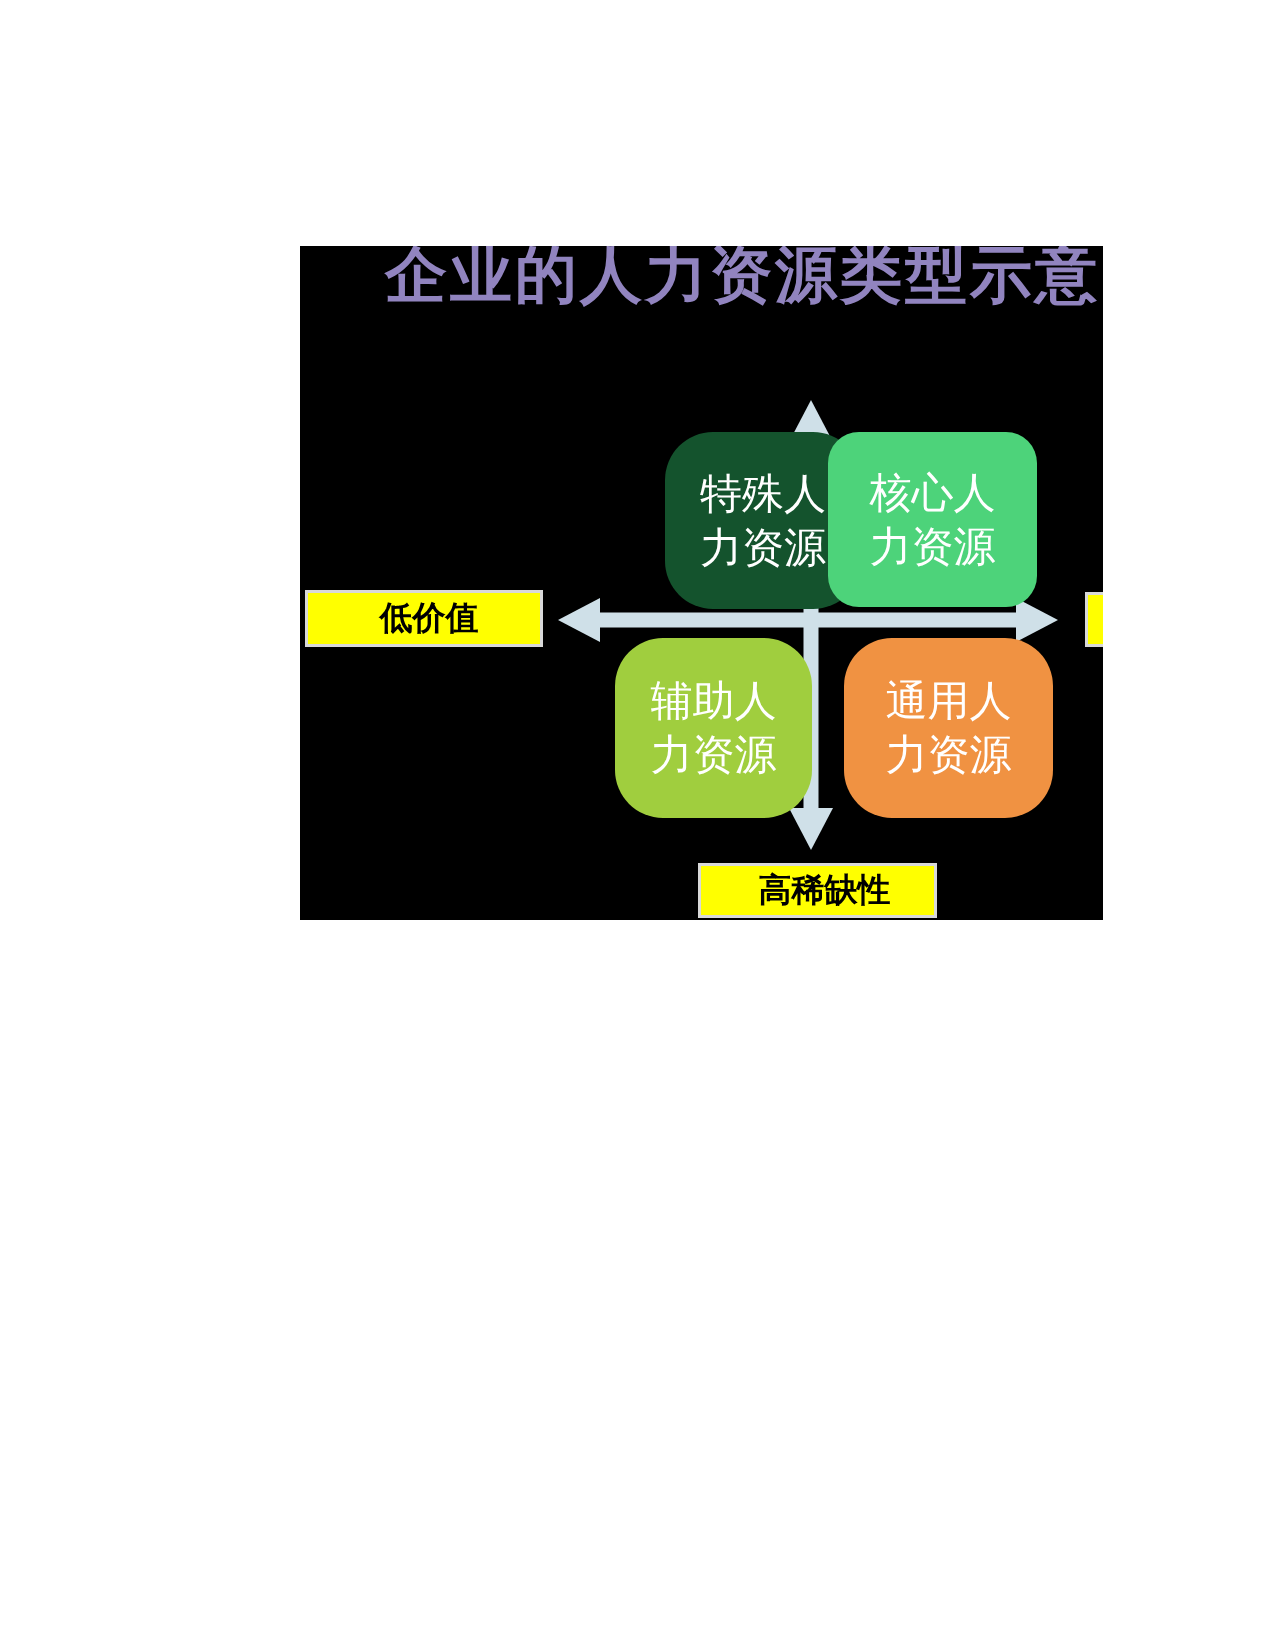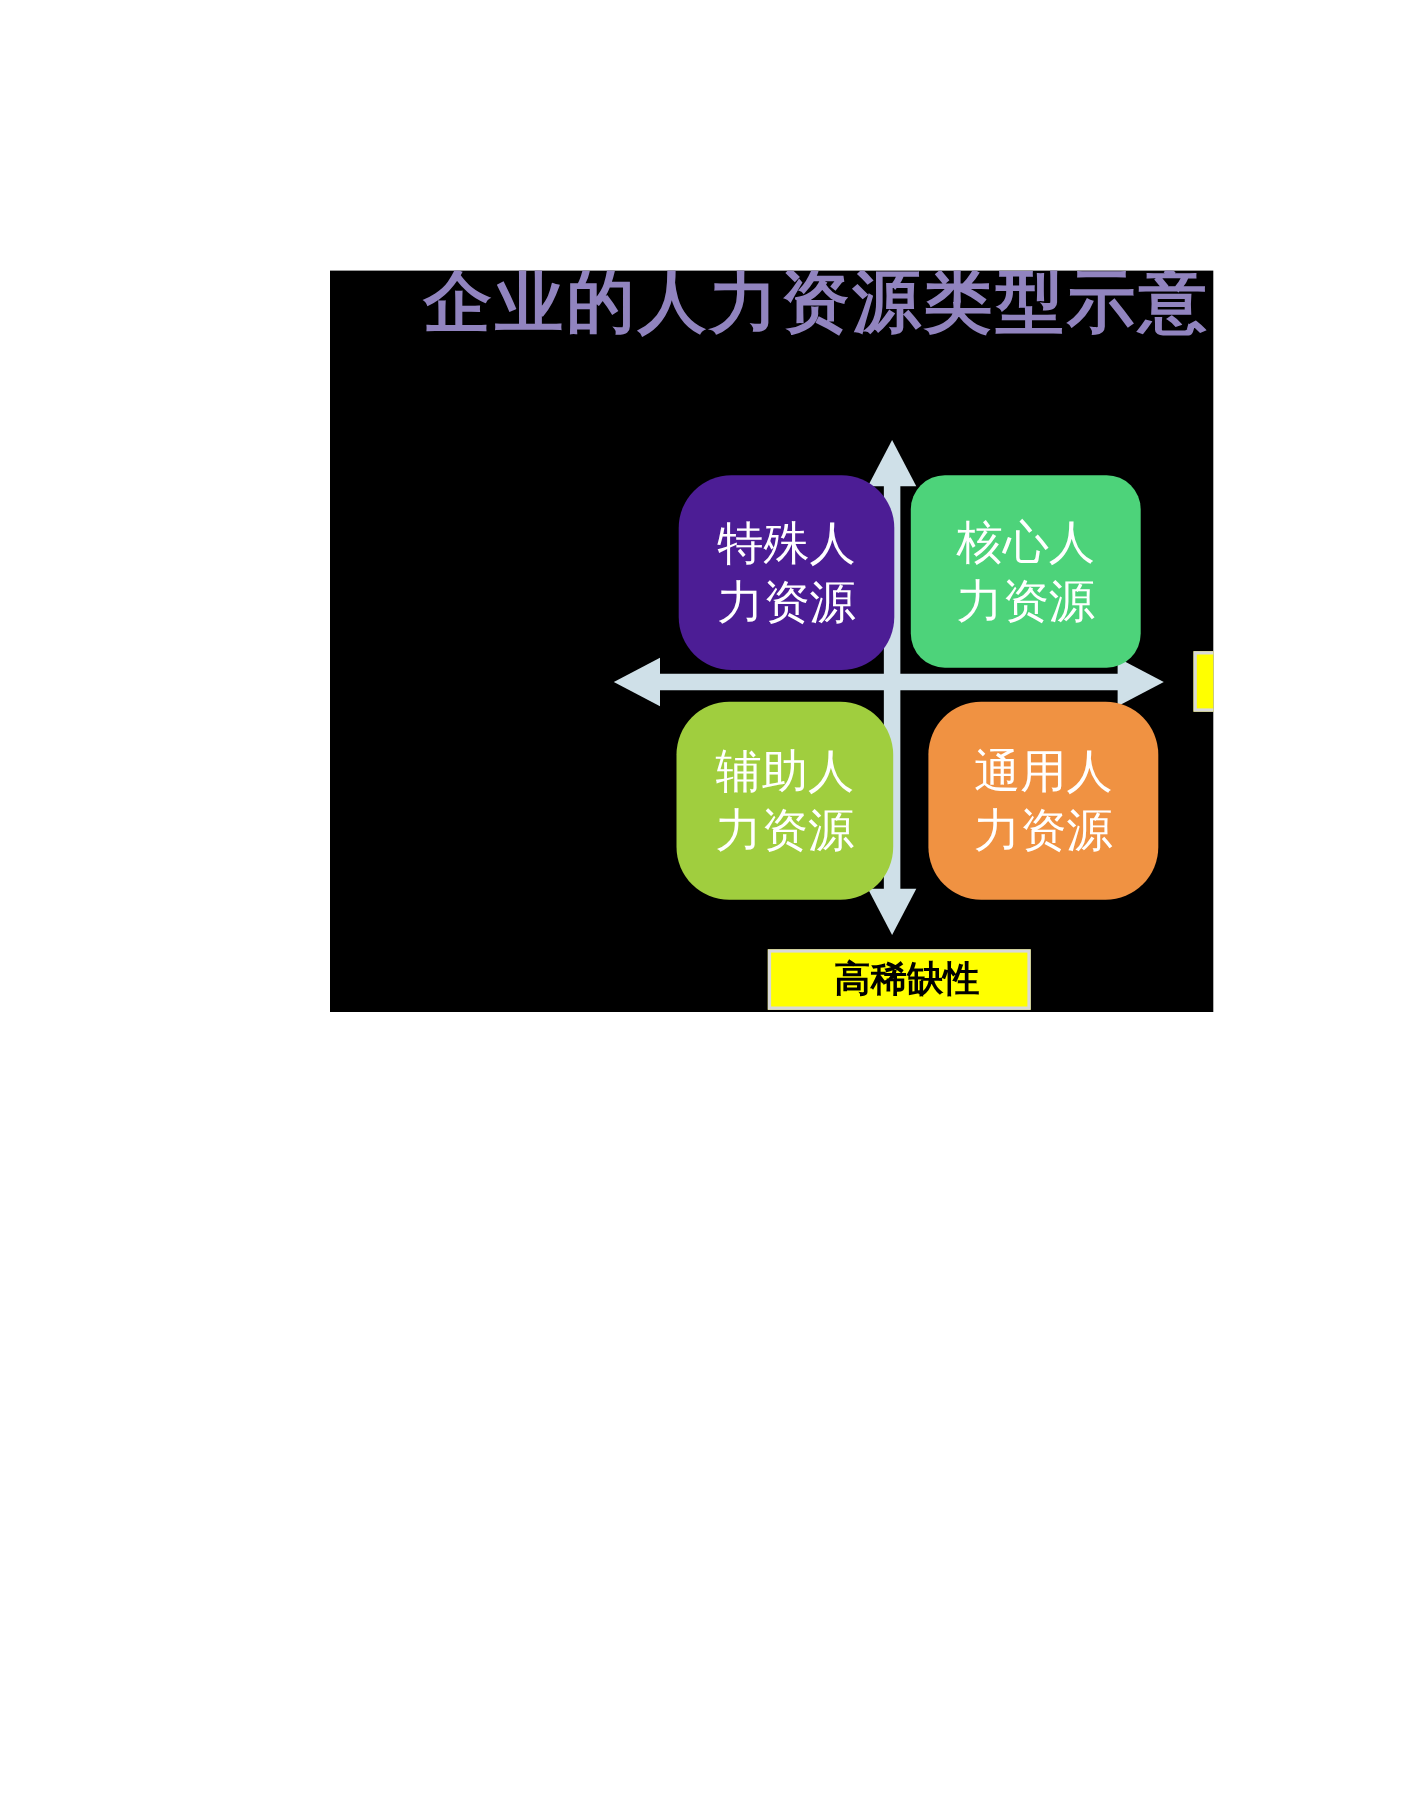--- a/index.html
+++ b/index.html
@@ -94,41 +94,44 @@
         <polygon points="511,604 489,562 533,562"></polygon>
       </g>
 
       <g fill="#CFE0E8">
         <rect x="294" y="366.5" width="428" height="15"></rect>
         <polygon points="258,374 300,352 300,396"></polygon>
         <polygon points="758,374 716,352 716,396"></polygon>
       </g>
     </svg>
 
-    <div class="quad quad-special" style="background: #4c1d95;">
+    <div class="quad quad-special" style="background: #14532d; margin-left: 48px;">
       <span>特殊人
 力资源</span>
     </div>
 
     <div class="quad quad-core" style="background: rgb(77, 211, 122);">
       <span>核心人
 力资源</span>
     </div>
 
     <div class="quad quad-auxiliary" style="background: rgb(160, 206, 62); text-align: right;">
       <span>辅助人
 力资源</span>
     </div>
 
     <div class="quad quad-general" style="background: rgb(240, 146, 66);">
       <span>通用人
 力资源</span>
     </div>
 
 
+    <div class="axis-label axis-label-left">
+      <span>低价值</span>
+    </div>
 
     <div class="axis-label axis-label-bottom">
       <span>高稀缺性</span>
     </div>
 
     <div class="axis-label axis-label-right">
       <span></span>
     </div>
 
   </div>

